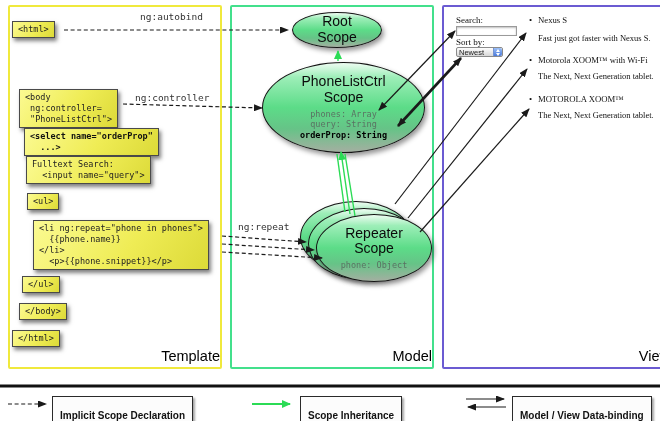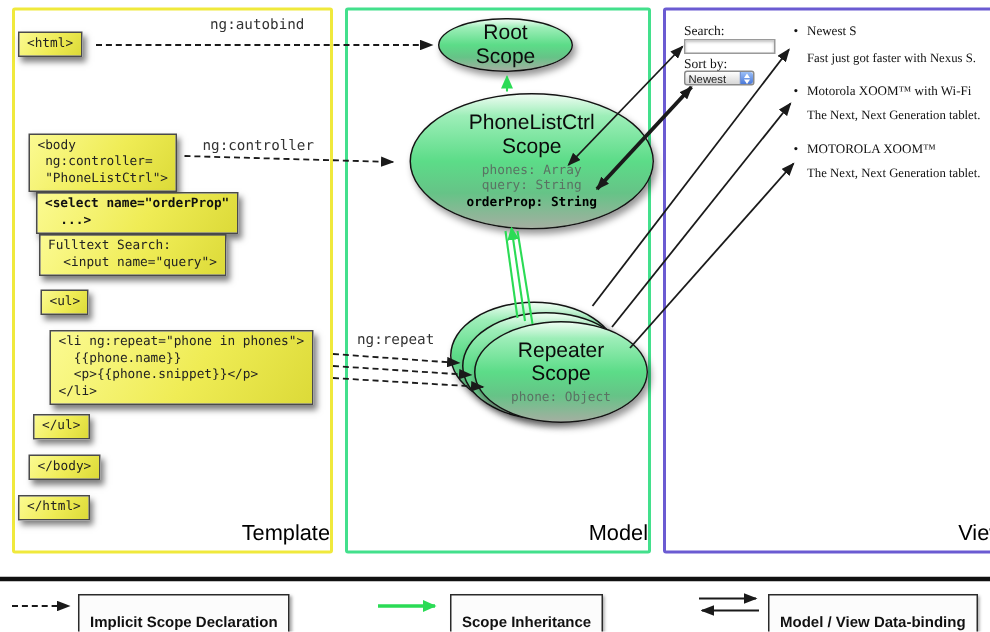--- a/index.html
+++ b/index.html
@@ -84,43 +84,43 @@
 <div class="code-box" style="left:26px;top:156px;">
   <div>Fulltext Search:</div>
   <div>  &lt;input name="query"&gt;</div>
 </div>
 <div class="code-box" style="left:27px;top:193px;">
     <div>&lt;ul&gt;</div>
   </div>
 <div class="code-box" style="left:33px;top:220px;">
   <div>&lt;li ng:repeat="phone in phones"&gt;</div>
   <div>  {{phone.name}}</div>
+  <div>&lt;/li&gt;</div>
   <div>  &lt;p&gt;{{phone.snippet}}&lt;/p&gt;</div>
-  <div>&lt;/li&gt;</div>
 </div>
 <div class="code-box" style="left:22px;top:276px;text-align:right;">
     <div>&lt;/ul&gt;</div>
   </div>
 <div class="code-box" style="left:19px;top:303px;">
     <div>&lt;/body&gt;</div>
   </div>
 <div class="code-box" style="left:12px;top:330px;">
     <div>&lt;/html&gt;</div>
   </div>
 
 <div class="ng-label" style="left:140px;top:11px;">ng:autobind</div>
 <div class="ng-label" style="left:135px;top:92px;">ng:controller</div>
 <div class="ng-label" style="left:238px;top:221px;">ng:repeat</div>
 
 <div class="ellipse" style="left:292px;top:12px;width:90px;height:36px;">
   <div class="scope-title">Root</div>
   <div class="scope-title">Scope</div>
 </div>
 
-<div class="ellipse" style="left:273px;top:62px;width:163px;height:91px;text-align:right;">
+<div class="ellipse" style="left:262px;top:62px;width:163px;height:91px;text-align:right;">
   <div class="scope-title">PhoneListCtrl</div>
   <div class="scope-title" style="margin-bottom:3px;">Scope</div>
   <div class="scope-prop">phones: Array</div>
   <div class="scope-prop">query: String</div>
   <div class="scope-prop bold">orderProp: String</div>
 </div>
 
 <div class="ellipse" style="left:300px;top:201px;width:112px;height:72px;"></div>
 <div class="ellipse" style="left:308px;top:208px;width:112px;height:72px;"></div>
 <div class="ellipse" style="left:316px;top:214px;width:116px;height:68px;">
@@ -134,21 +134,21 @@
 <div class="view-label vfont" style="left:456px;top:37px;">Sort by:</div>
 <div class="sort-select">
   <span class="val">Newest</span>
   <span class="stepper">
       <span class="tri-up"></span>
       <span class="tri-down"></span>
     </span>
 </div>
 
 <span class="bullet vfont" style="left:529px;top:15px;">•</span>
-<span class="item-name vfont" style="left:538px;top:15px;">Newest S</span>
+<span class="item-name vfont" style="left:538px;top:15px;">Nexus S</span>
 <span class="item-desc vfont" style="left:538px;top:33px;">Fast just got faster with Nexus S.</span>
 
 <span class="bullet vfont" style="left:529px;top:55px;">•</span>
 <span class="item-name vfont" style="left:538px;top:55px;">Motorola XOOM™ with Wi-Fi</span>
 <span class="item-desc vfont" style="left:538px;top:71px;">The Next, Next Generation tablet.</span>
 
 <span class="bullet vfont" style="left:529px;top:94px;">•</span>
 <span class="item-name vfont" style="left:538px;top:94px;">MOTOROLA XOOM™</span>
 <span class="item-desc vfont" style="left:538px;top:110px;">The Next, Next Generation tablet.</span>
 

